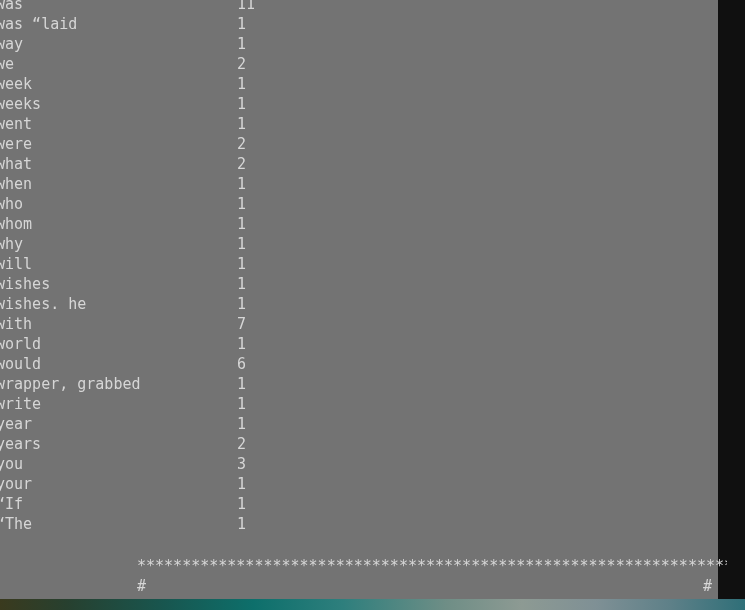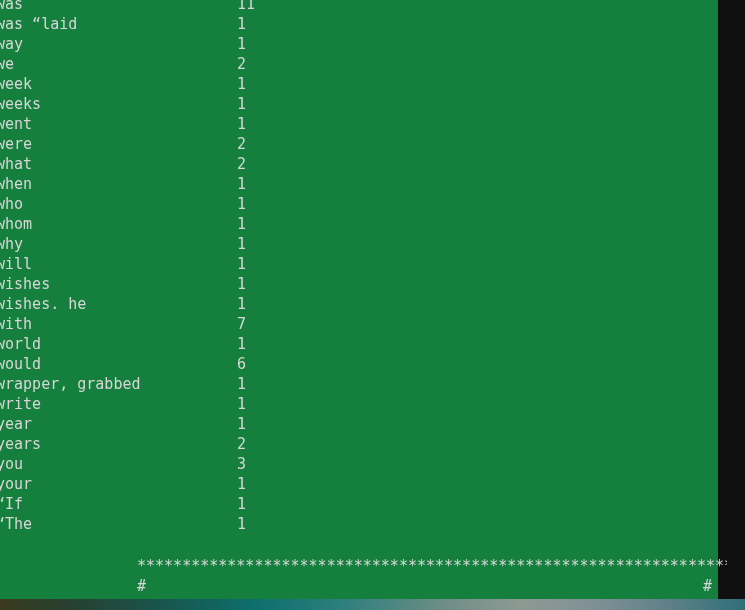--- a/index.html
+++ b/index.html
@@ -51,21 +51,21 @@
     background: #11384f;
   }
 
   
   #terminal {
     position: absolute;
     left: 0;
     top: 0;
     width: 745px;
     height: 599px;
-    background: #15803d;
+    background: #737373;
     overflow: hidden;
   }
   #terminal-right-gutter {
     position: absolute;
     right: 0;
     top: 0;
     width: 27px;
     height: 599px;
     background: #101010;
   }

